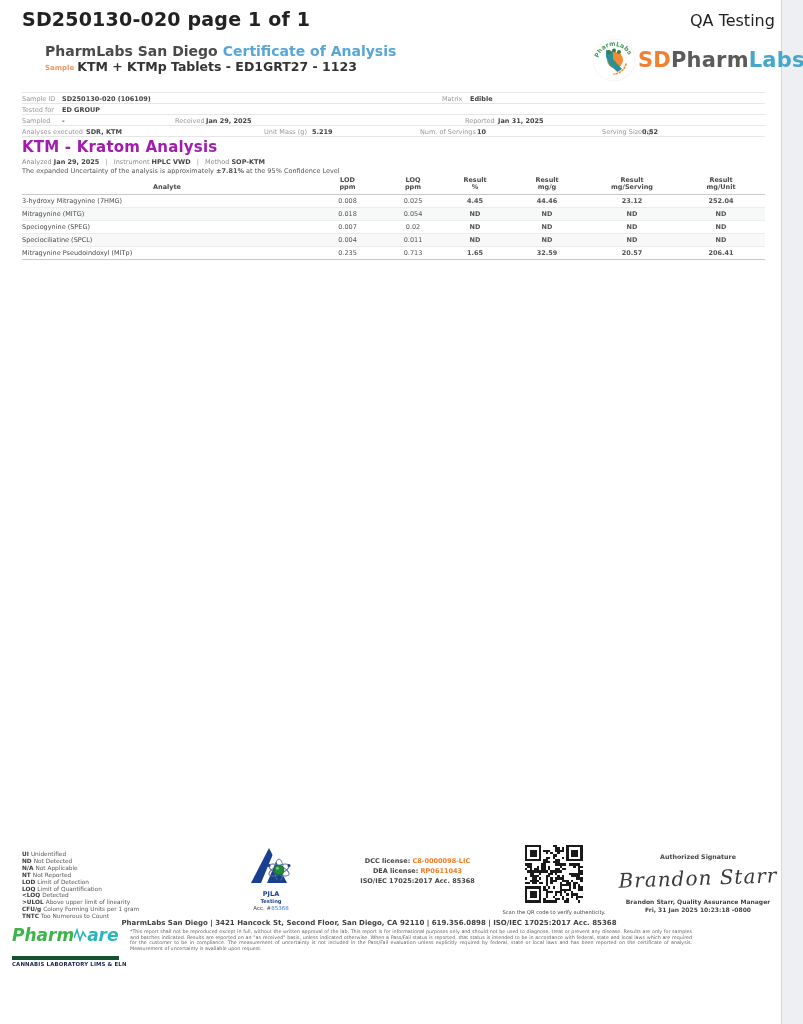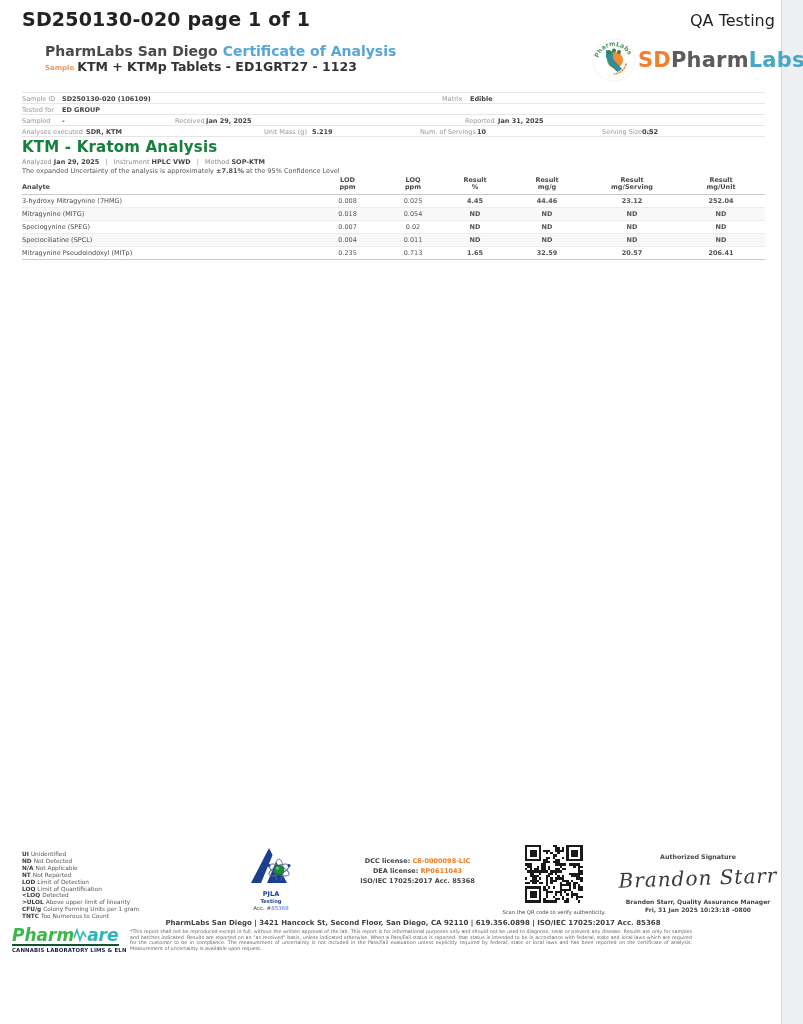--- a/index.html
+++ b/index.html
@@ -26,31 +26,31 @@
   .wm-sd{color:#f08030;font-weight:bold;}
   .wm-pharm{color:#5b5b5b;}
   .wm-labs{color:#45a7c9;}
 
   
   .info{left:22px;top:92px;width:743px;border-top:1px solid #e6e6e6;font-size:6.5px;}
   .irow{position:relative;height:10px;border-bottom:1px solid #e6e6e6;}
   .irow span{position:absolute;top:2px;white-space:nowrap;}
 
   
-  .sec-title{left:22px;top:138px;font-size:15px;font-weight:bold;color:#15803d;letter-spacing:.2px;}
+  .sec-title{left:22px;top:138px;font-size:15px;font-weight:bold;color:#a21caf;letter-spacing:.2px;}
   .meta{left:22px;top:158px;font-size:6.5px;color:#8a8a8a;}
   .meta b{color:#454545;}
   .meta .sep{margin:0 4px;color:#999;}
   .uncert{left:22px;top:166.5px;font-size:6.5px;color:#555;}
 
   
   .rtable{left:22px;top:175px;width:743px;border-collapse:collapse;table-layout:fixed;font-size:6.5px;}
   .rtable th{font-weight:bold;color:#4a4a4a;text-align:center;vertical-align:bottom;
              padding:2px 0 2.5px 0;border-bottom:1px solid #c9c9c9;white-space:pre-line;line-height:7px;}
-  .rtable th:first-child{text-align:left;}
+  .rtable th:first-child{text-align:center;}
   .rtable td{padding:2px 0;text-align:center;border-bottom:1px solid #ececec;color:#555;}
   .rtable td:first-child{text-align:left;color:#4a4a4a;}
   .rtable tr:nth-child(even) td{background:#f7f8f8;}
   .rtable tr:last-child td{border-bottom:1px solid #c9c9c9;}
   .res-val{color:#5a6bd8;font-weight:bold;}
   .res-nd{color:#3fae7f;font-weight:bold;}
 
   
   .legend{left:22px;top:851px;font-size:5.8px;line-height:6.9px;color:#5a5a5a;}
   .legend b{color:#3a3a3a;margin-right:2px;}
@@ -63,25 +63,25 @@
   .licenses .orange{color:#f47b20;}
   .qrwrap{left:494px;top:845px;width:120px;text-align:center;}
   .qrbox{display:inline-block;}
   .qrcap{font-size:5.2px;color:#444;margin-top:2px;}
   .sig{left:618px;top:853px;width:160px;text-align:center;}
   .sig-label{font-size:6.3px;font-weight:bold;color:#454545;}
   .sig-script{font-family:"DejaVu Serif","Liberation Serif",serif;font-style:italic;font-size:20px;
               color:#3a3a3a;margin-top:6px;transform:rotate(-2deg);letter-spacing:1px;}
   .sig-name{font-size:6px;font-weight:bold;color:#454545;margin-top:8px;line-height:7.5px;}
   .sig-time{font-size:6px;font-weight:bold;color:#454545;line-height:7.5px;}
-  .address{left:0;top:919px;width:738px;text-align:center;font-size:7px;font-weight:bold;color:#3f3f3f;margin-left:44px;}
+  .address{left:0;top:919px;width:738px;text-align:center;font-size:7px;font-weight:bold;color:#3f3f3f;}
   .disclaimer{left:130px;top:929px;width:562px;font-size:4.8px;line-height:5.6px;color:#666;text-align:justify;}
   .pharmware{left:12px;top:926px;width:118px;}
-  .pw-line{font-size:17px;font-style:italic;font-weight:bold;border-bottom:2px solid #14532d;
-           display:inline-block;padding-bottom:0px;line-height:18px;}
+  .pw-line{font-size:17px;font-style:italic;font-weight:bold;border-bottom:4px solid #14532d;
+           display:inline-block;padding-bottom:12px;line-height:18px;}
   .pw-pharm{color:#3db54a;}
   .pw-ware{color:#2bb5b8;}
   .pw-tag{font-size:5.4px;font-weight:bold;color:#16254d;letter-spacing:.15px;margin-top:1px;}
 </style>
 </head>
 <body>
 
 <div class="doc">
 
   <div class="abs hdr-title">SD250130-020 page 1 of 1</div>

